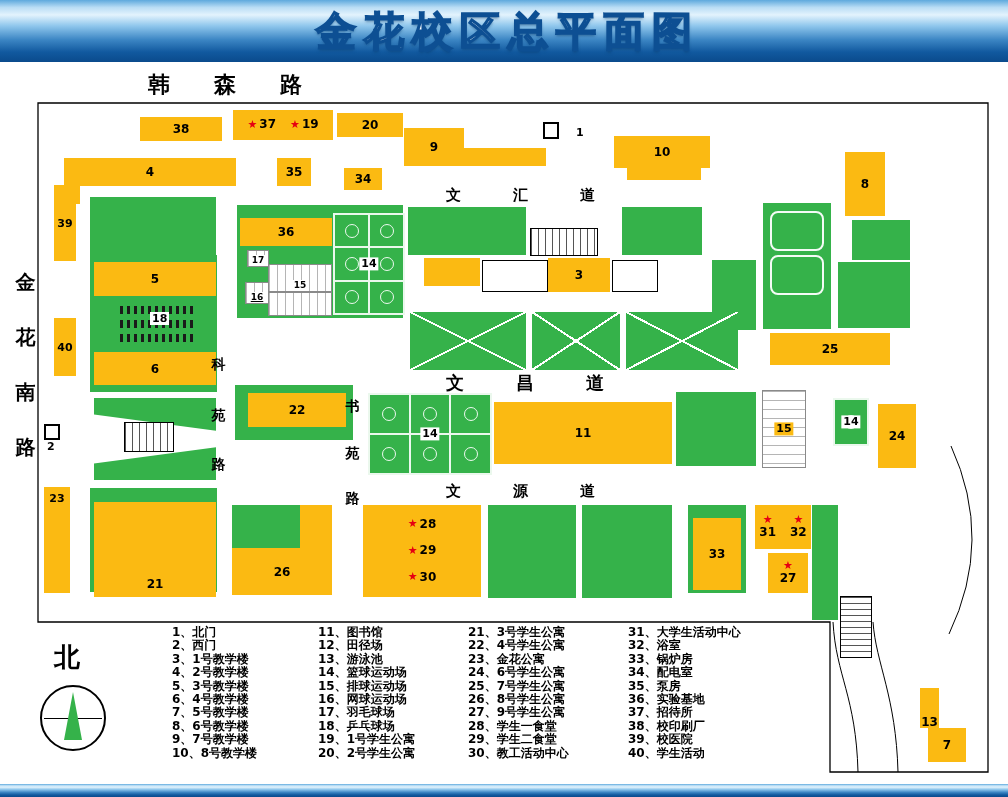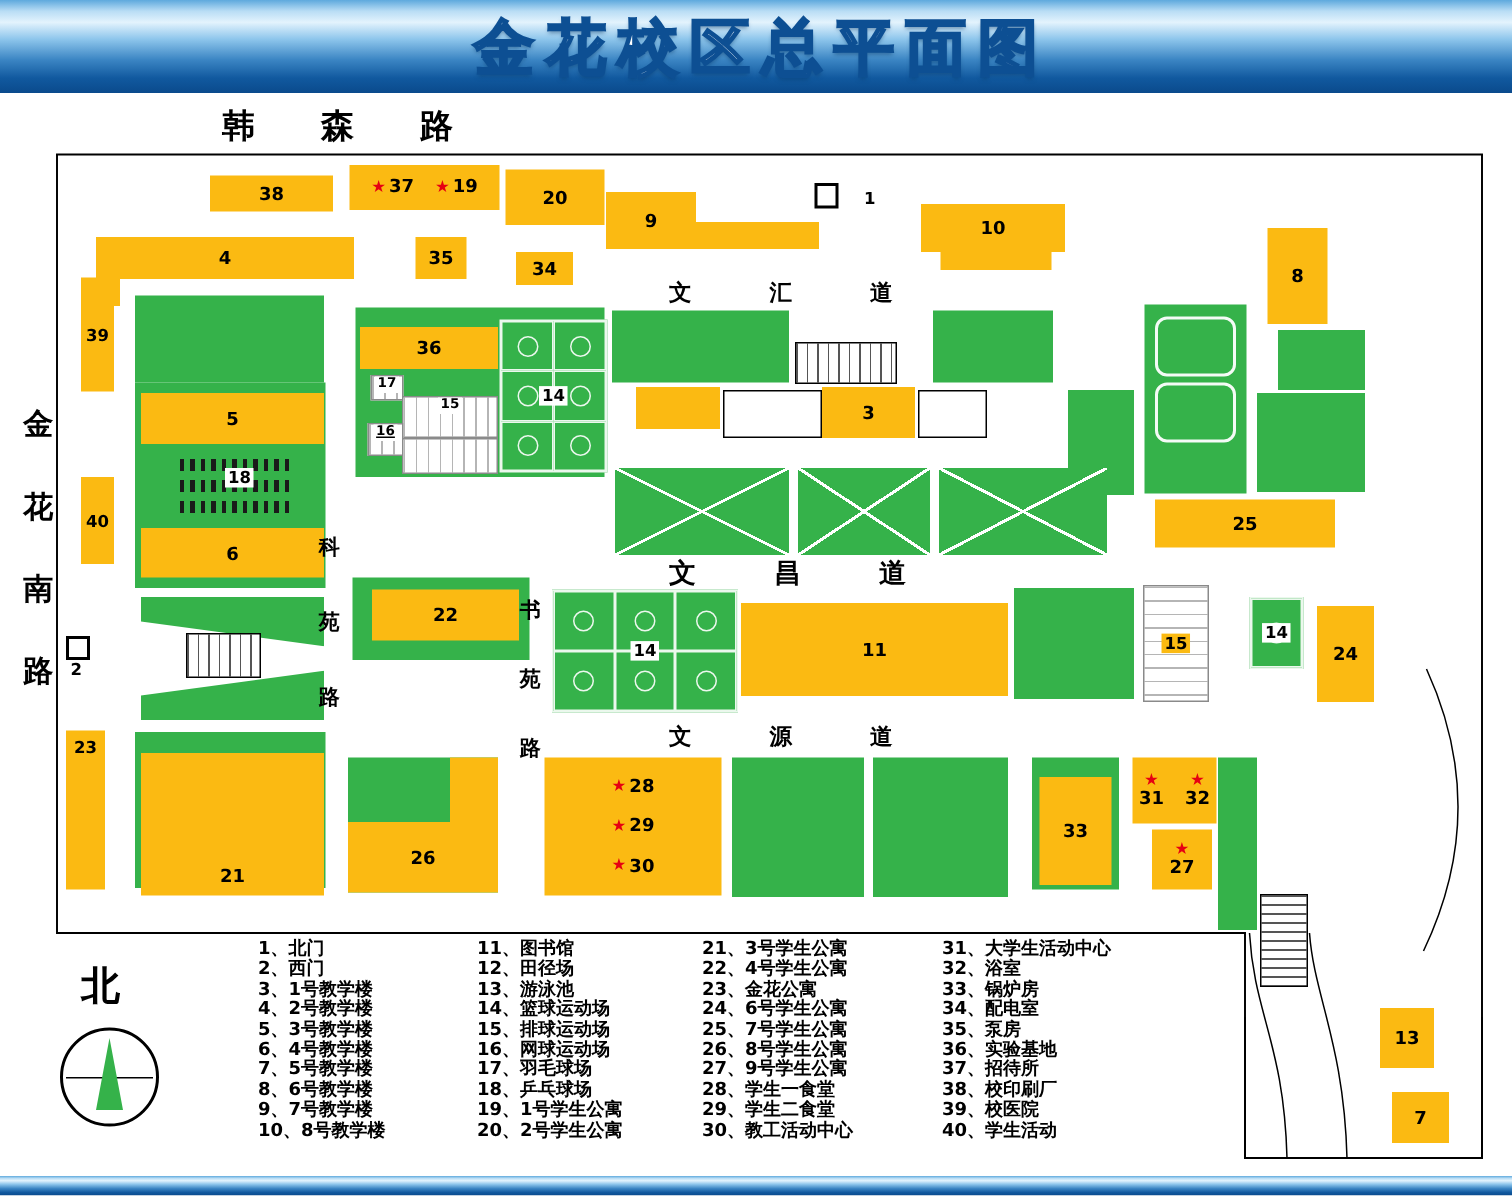--- a/index.html
+++ b/index.html
@@ -46,21 +46,21 @@
   .court-label{position:absolute;left:50%;top:50%;transform:translate(-50%,-50%);z-index:2}
 
   .tennis{position:absolute;background:var(--green)}
   .tcourt{position:absolute;left:7px;right:7px;height:36px;border:2px solid rgba(255,255,255,.95);border-radius:8px}
 
   .vball{position:absolute;background:#fff;border:1px solid #8a8a8a;
      background-image:repeating-linear-gradient(180deg,#b5b5b5 0 1px,transparent 1px 9px)}
 
   .gridcourt{position:absolute;background:#fff;border:1px solid #8a8a8a;
      background-image:repeating-linear-gradient(90deg,#b5b5b5 0 1px,transparent 1px 8px);
-     display:flex;align-items:flex-start;justify-content:center}
+     display:flex;align-items:flex-end;justify-content:center}
 
   .chip{background:#fff;padding:0 2px;font-weight:bold;font-size:11px;line-height:1.2;color:#000}
   .chip.yellow{background:var(--yellow)}
   .chip.small{font-size:9px}
   .dashlabel{position:absolute;z-index:2}
 
   .dashrow{position:absolute;height:8px;
      background-image:repeating-linear-gradient(90deg,#1a1a1a 0 3px,transparent 3px 7px)}
 
   .structure{position:absolute;background:#fff;border:1px solid #000}
@@ -180,21 +180,21 @@
     <div class="building items-row" style="position: absolute; left: 233px; top: 110px; width: 100px; height: 30px;">
       <div class="staritem">
         <div class="star">★</div>
         <div class="starnum">37</div>
       </div>
       <div class="staritem">
         <div class="star">★</div>
         <div class="starnum">19</div>
       </div>
     </div>
-    <div class="building" style="position: absolute; left: 337px; top: 113px; width: 66px; height: 37px;">
+    <div class="building" style="position: absolute; left: 337px; top: 113px; width: 66px; height: 24px;">
       <div class="blabel">20</div>
     </div>
     <div class="building" style="position: absolute; left: 404px; top: 128px; width: 60px; height: 38px;">
       <div class="blabel">9</div>
     </div>
     <div class="building" style="position: absolute; left: 462px; top: 148px; width: 84px; height: 18px;"></div>
     <div class="building" style="position: absolute; left: 614px; top: 136px; width: 96px; height: 32px;">
       <div class="blabel">10</div>
     </div>
     <div class="building" style="position: absolute; left: 627px; top: 168px; width: 74px; height: 12px;"></div>
@@ -278,21 +278,21 @@
         <div class="star">★</div>
         <div class="starnum">32</div>
       </div>
     </div>
     <div class="building items-row" style="position: absolute; left: 768px; top: 553px; width: 40px; height: 40px;">
       <div class="staritem stack">
         <div class="star">★</div>
         <div class="starnum">27</div>
       </div>
     </div>
-    <div class="building" style="position: absolute; left: 920px; top: 672px; width: 36px; height: 40px;">
+    <div class="building" style="position: absolute; left: 920px; top: 688px; width: 19px; height: 40px; align-items: flex-end;">
       <div class="blabel">13</div>
     </div>
     <div class="building" style="position: absolute; left: 928px; top: 728px; width: 38px; height: 34px;">
       <div class="blabel">7</div>
     </div>
     <div class="gate" style="position: absolute; left: 543px; top: 122px; width: 12px; height: 13px;"></div>
     <div class="gatelabel" style="left: 576px; top: 126px;">1</div>
     <div class="gate" style="position: absolute; left: 44px; top: 424px; width: 12px; height: 12px;"></div>
     <div class="gatelabel" style="left: 47px; top: 440px;">2</div>
     <div class="rlabel" style="left: 148px; top: 74px; font-size: 22px; letter-spacing: 44px;">韩森路</div>

